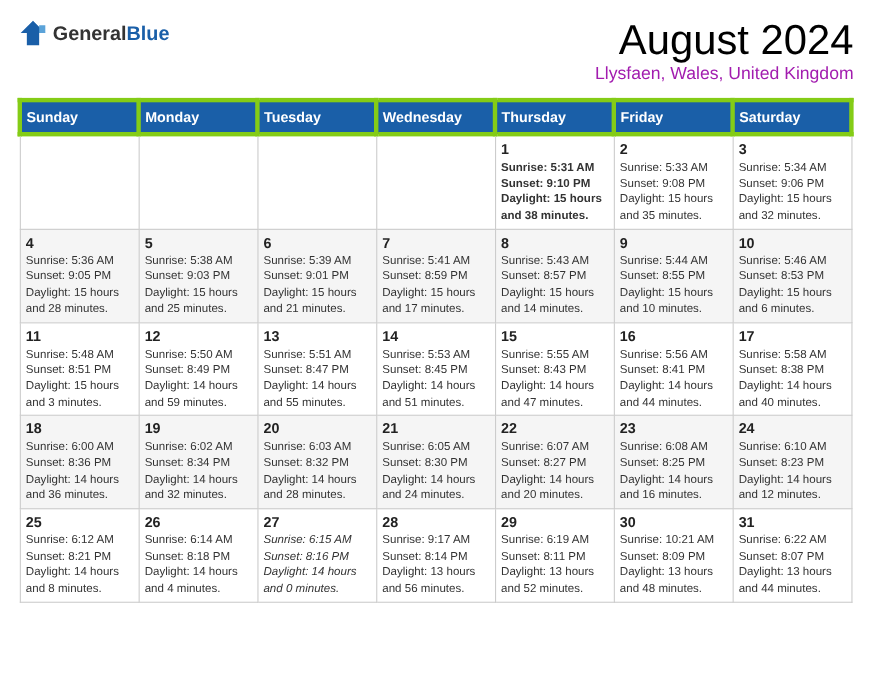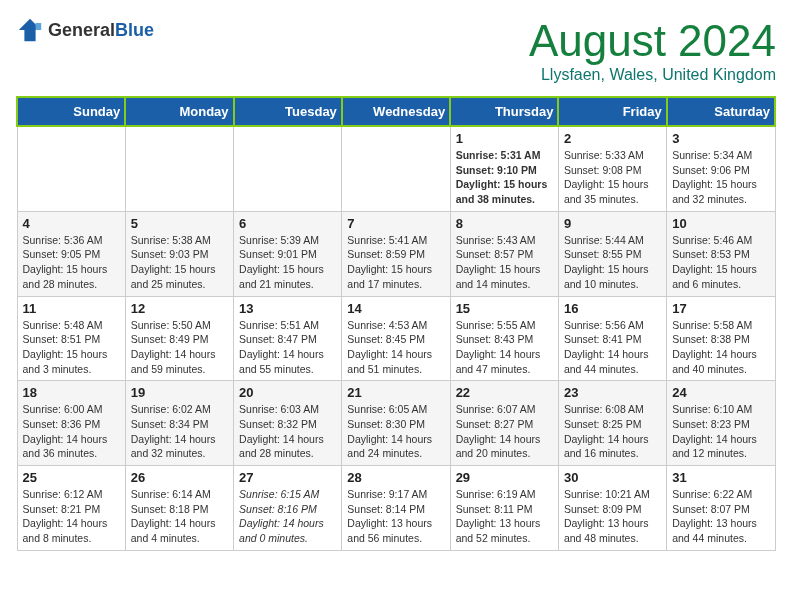--- a/index.html
+++ b/index.html
@@ -33,41 +33,41 @@
       color: #1a5fa8;
     }
     .logo-icon {
       width: 28px;
       height: 28px;
     }
     .title-area {
       text-align: right;
     }
     .month-year {
-      font-size: 44px;
+      font-size: 38px;
       font-weight: normal;
-      color: #15803d;
+      color: #000000;
     }
     .location {
       font-size: 16px;
-      color: #0f766e;
+      color: #a21caf;
     }
     table {
       width: 100%;
       border-collapse: collapse;
       table-layout: fixed;
     }
     thead tr th {
       background-color: #1a5fa8;
       color: white;
       font-size: 13px;
       font-weight: bold;
       padding: 6px 4px;
-      text-align: right;
-      border: 2px solid #84cc16;
+      text-align: left;
+      border: 4px solid #84cc16;
     }
     tbody tr td {
       vertical-align: top;
       border: 1px solid #ccc;
       padding: 4px 5px;
       font-size: 11px;
       color: #333;
       height: 80px;
       background: #fff;
     }
@@ -217,21 +217,21 @@
         </td>
         <td>
           <span class="day-number">13</span>
           <div class="day-info" style="white-space: pre-line;">Sunrise: 5:51 AM
 Sunset: 8:47 PM
 Daylight: 14 hours
 and 55 minutes.</div>
         </td>
         <td>
           <span class="day-number">14</span>
-          <div class="day-info" style="white-space: pre-line;">Sunrise: 4:53 AM
+          <div class="day-info" style="white-space: pre-line;">Sunrise: 5:53 AM
 Sunset: 8:45 PM
 Daylight: 14 hours
 and 51 minutes.</div>
         </td>
         <td>
           <span class="day-number">15</span>
           <div class="day-info" style="white-space: pre-line;">Sunrise: 5:55 AM
 Sunset: 8:43 PM
 Daylight: 14 hours
 and 47 minutes.</div>

